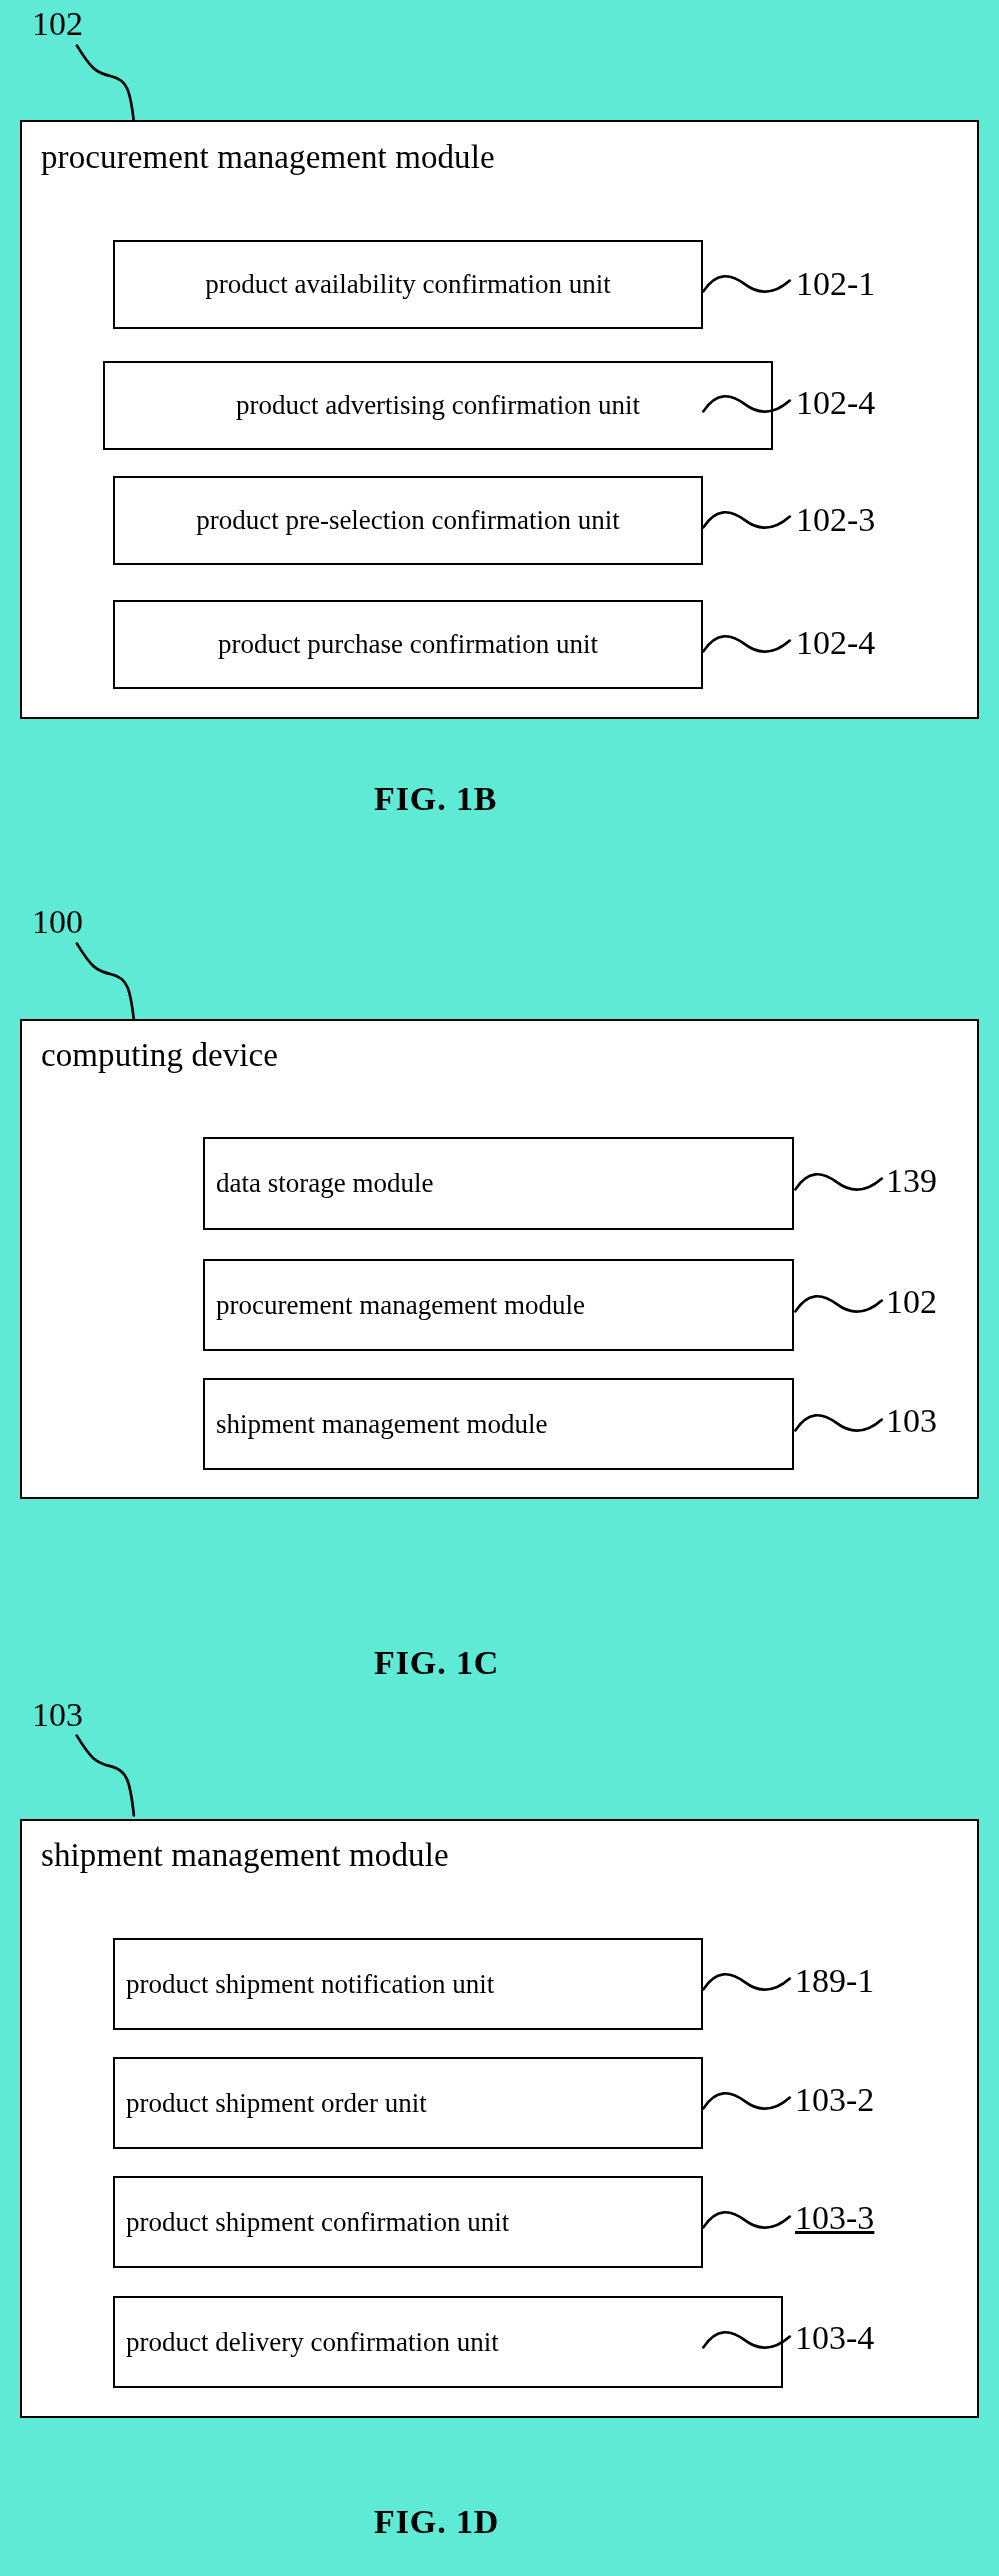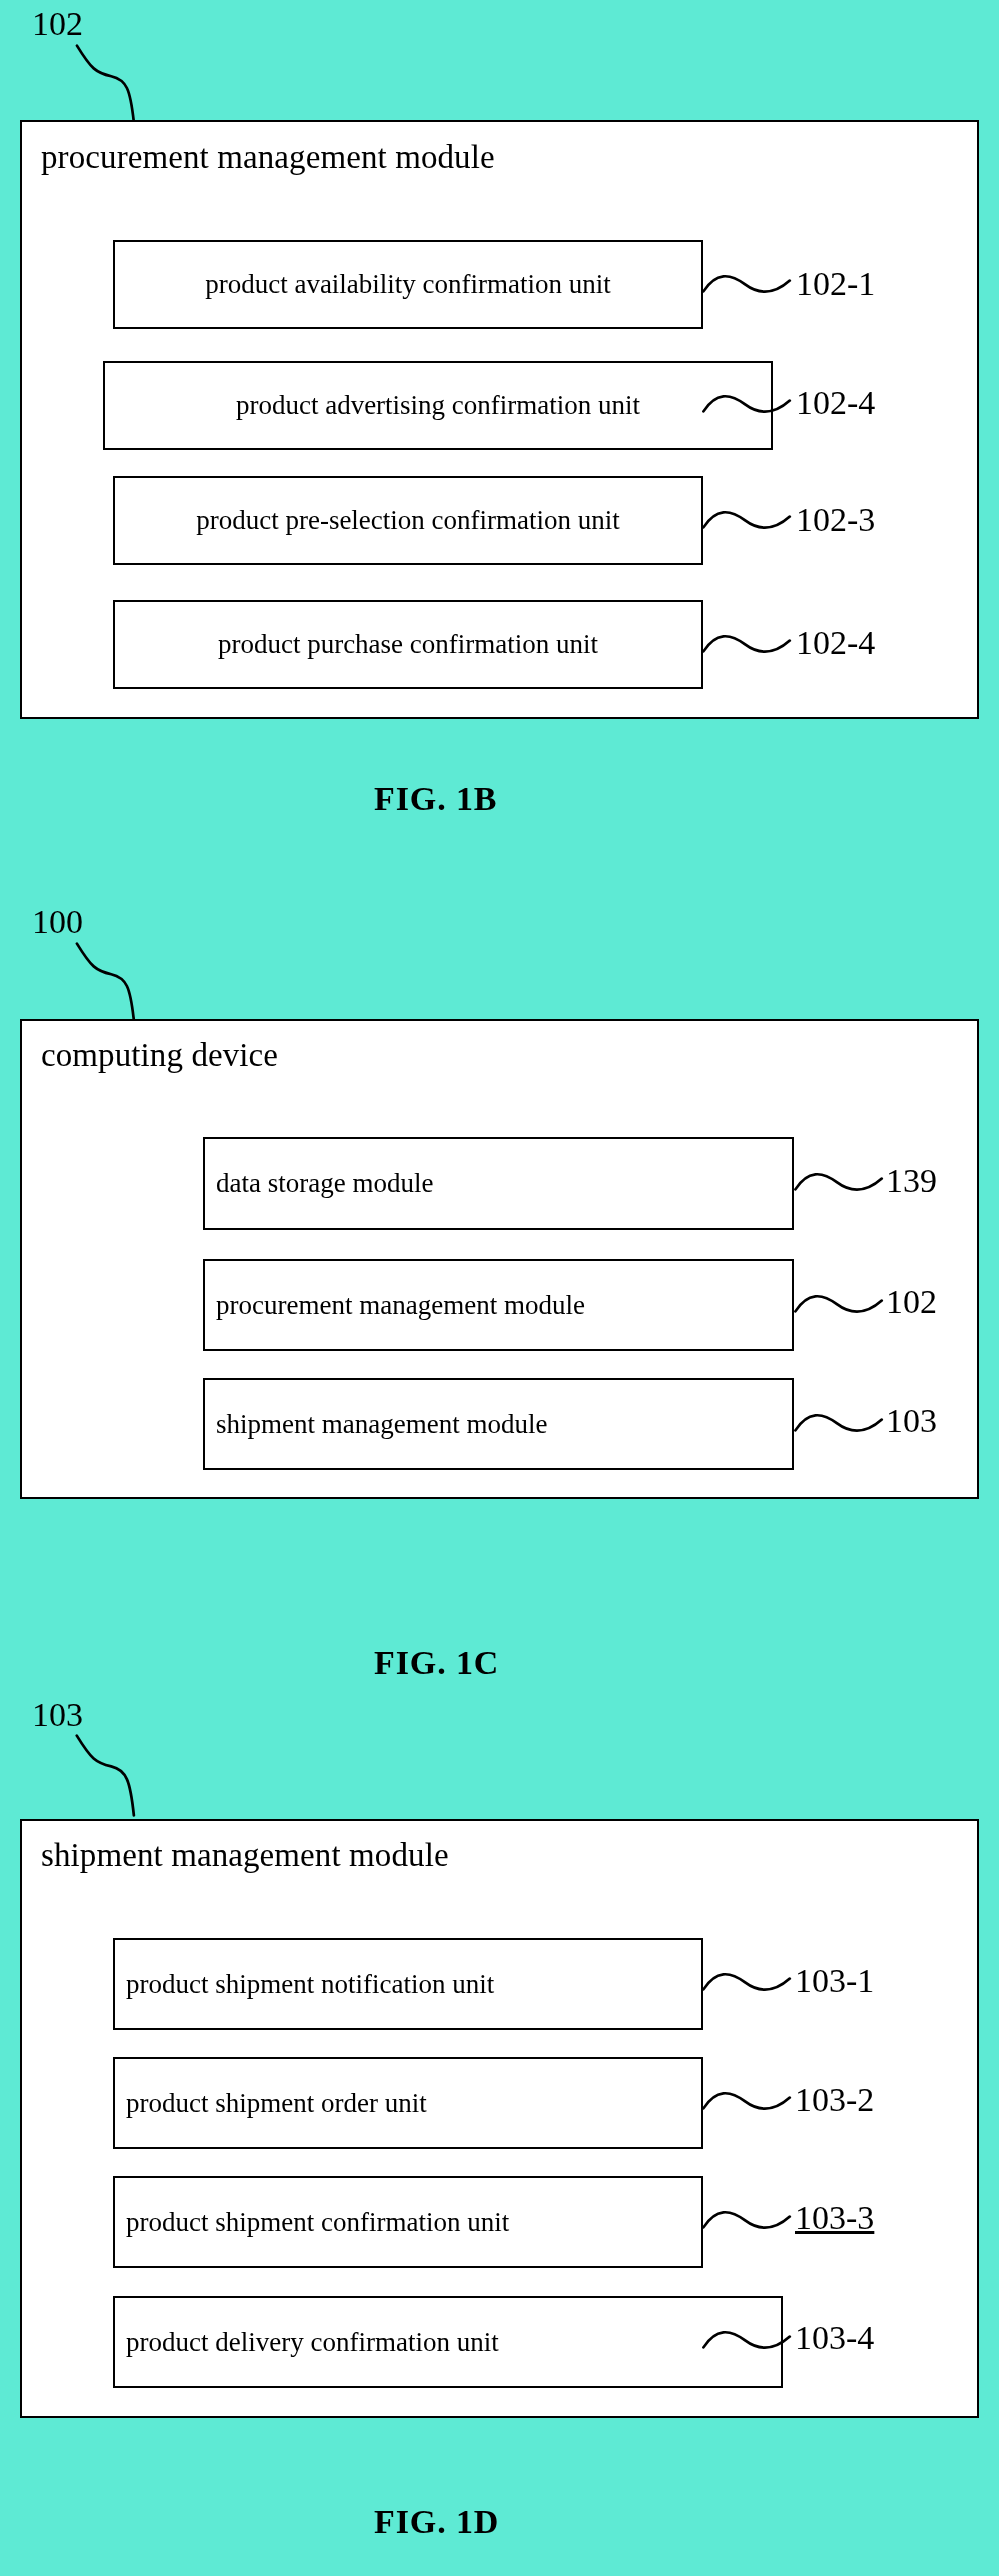--- a/index.html
+++ b/index.html
@@ -203,21 +203,21 @@
     <div class="module-title" style="left:41px; top:1839px;">shipment management module</div>
 
     <div class="unit-box" style="left:113px; top:1938px; width:590px; height:92px;">
       <span class="unit-label">product shipment notification unit</span>
     </div>
     <div class="leader" style="left:703px; top:1966px; width:89px; height:36px;">
       <svg width="89" height="36" viewBox="0 0 98 40">
         <path d="M 0 26 C 14 4, 30 6, 46 18 C 62 30, 78 30, 96 14"></path>
       </svg>
     </div>
-    <div class="ref-num" style="left:795px; top:1964px;">103-1</div>
+    <div class="ref-num" style="left:795px; top:1964px;">189-1</div>
 
     <div class="unit-box" style="left:113px; top:2057px; width:590px; height:92px;">
       <span class="unit-label">product shipment order unit</span>
     </div>
     <div class="leader" style="left:703px; top:2085px; width:89px; height:36px;">
       <svg width="89" height="36" viewBox="0 0 98 40">
         <path d="M 0 26 C 14 4, 30 6, 46 18 C 62 30, 78 30, 96 14"></path>
       </svg>
     </div>
     <div class="ref-num" style="left:795px; top:2083px;">103-2</div>

